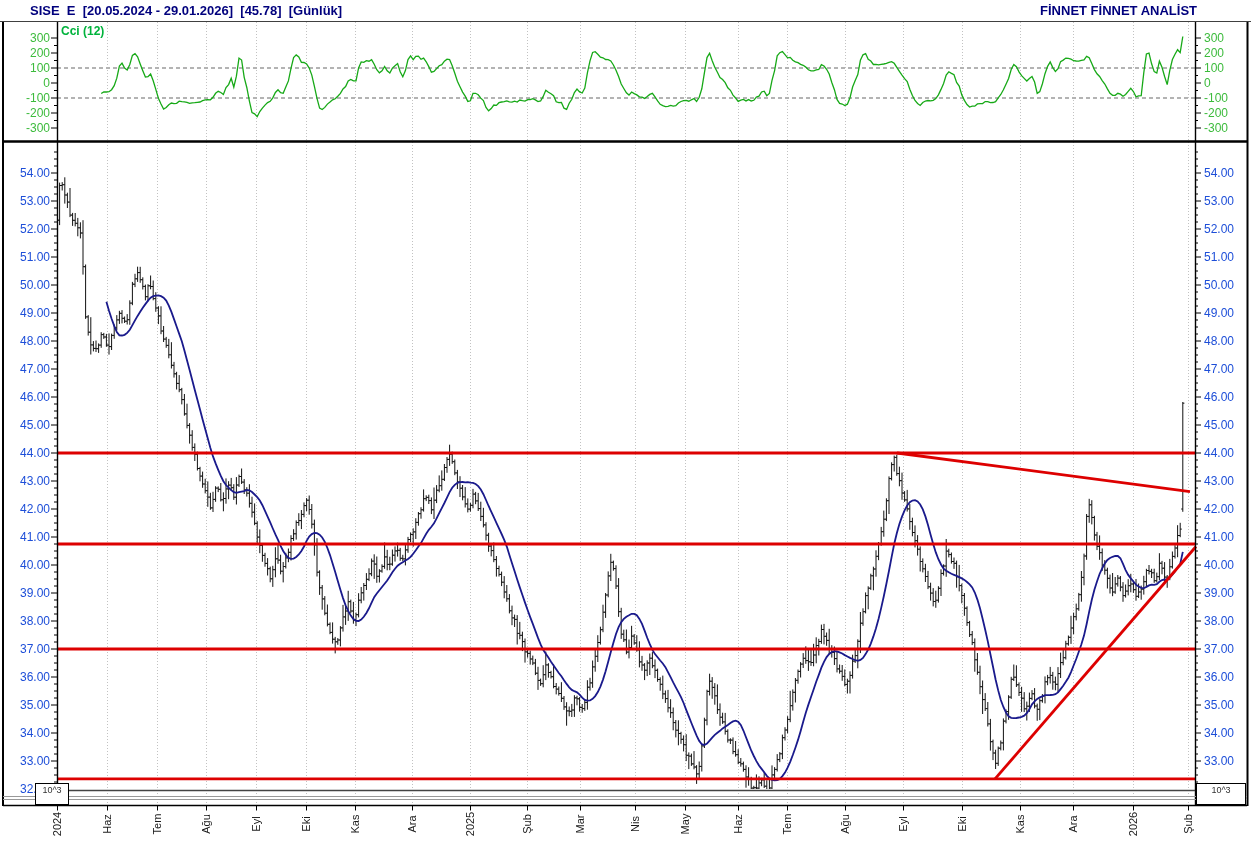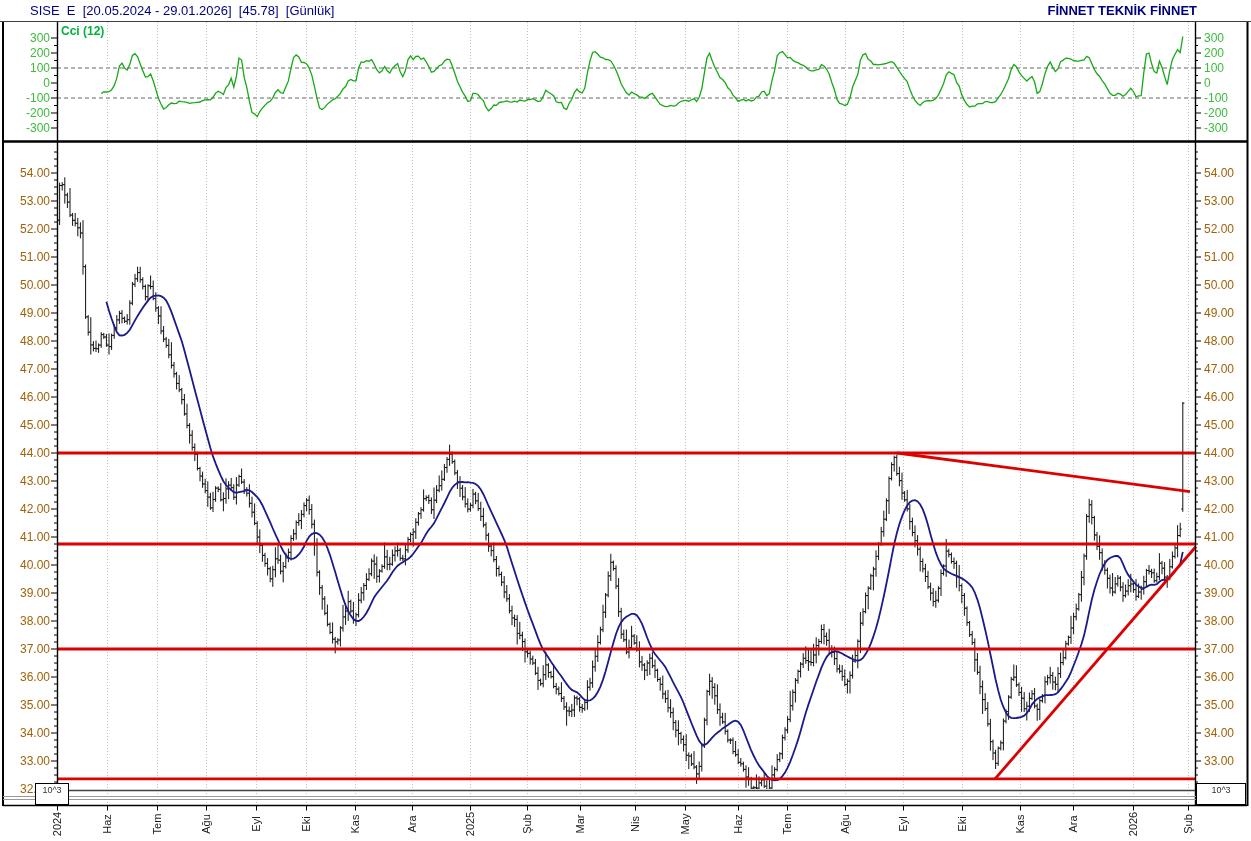--- a/index.html
+++ b/index.html
@@ -1,41 +1,41 @@
 <!DOCTYPE html>
 <html><head>
 <meta charset="utf-8">
 <style>
   * { margin:0; padding:0; box-sizing:border-box; }
   html,body { width:1251px; height:841px; }
   body { position:relative; background:#ffffff; font-family:"Liberation Sans",sans-serif; overflow:hidden; }
   #header { position:absolute; left:0; top:0; width:1251px; height:21px; background:#fff; z-index:6; }
-  #title-left { position:absolute; left:30px; top:3px; font-size:13px; font-weight:normal; color:#00007d; white-space:pre; }
+  #title-left { position:absolute; left:30px; top:3px; font-size:13px; font-weight:bold; color:#00007d; white-space:pre; }
   #title-right { position:absolute; right:54px; top:3px; font-size:13px; font-weight:bold; color:#00007d; }
   #cci-label { position:absolute; left:61px; top:24px; font-size:12px; font-weight:bold; color:#00b33c; z-index:6; }
   svg.layer { position:absolute; left:0; top:0; z-index:2; }
   #svg-bars { z-index:3; }
   #svg-over { z-index:4; }
   .ylab { position:absolute; font-size:12px; height:14px; line-height:14px; z-index:5; }
-  .ylab.price { color:#a16207; }
+  .ylab.price { color:#1d4ed8; }
   .ylab.cci { color:#3cbb3c; }
   .ylab.left { left:0; width:50px; text-align:right; }
   .ylab.right { left:1204px; width:46px; text-align:left; }
   .xlab { position:absolute; font-size:11px; color:#1a1a1a; white-space:nowrap;
           transform:translate(-50%,-50%) rotate(-90deg); z-index:5; }
   .scalebox { position:absolute; border:1px solid #000; background:#fff; color:#333;
               font-size:9px; line-height:10px; text-align:center; overflow:hidden; z-index:6; padding-top:1px; }
   .plot-hotspot { position:absolute; z-index:7; background:transparent; }
 </style>
 </head>
 <body>
 
 <div id="header">
   <span id="title-left">SISE  E  [20.05.2024 - 29.01.2026]  [45.78]  [Günlük]</span>
-  <span id="title-right">FİNNET TEKNİK FİNNET</span>
+  <span id="title-right">FİNNET FİNNET ANALİST</span>
 </div>
 
 <span id="cci-label">Cci (12)</span>
 
 <svg id="svg-grid" class="layer" width="1251" height="841">
     <line x1="107.5" y1="22" x2="107.5" y2="805.5" stroke="#c2c2c2" stroke-width="1" stroke-dasharray="1 2"></line>
     <line x1="157.5" y1="22" x2="157.5" y2="805.5" stroke="#c2c2c2" stroke-width="1" stroke-dasharray="1 2"></line>
     <line x1="206.5" y1="22" x2="206.5" y2="805.5" stroke="#c2c2c2" stroke-width="1" stroke-dasharray="1 2"></line>
     <line x1="256.5" y1="22" x2="256.5" y2="805.5" stroke="#c2c2c2" stroke-width="1" stroke-dasharray="1 2"></line>
     <line x1="306.5" y1="22" x2="306.5" y2="805.5" stroke="#c2c2c2" stroke-width="1" stroke-dasharray="1 2"></line>

